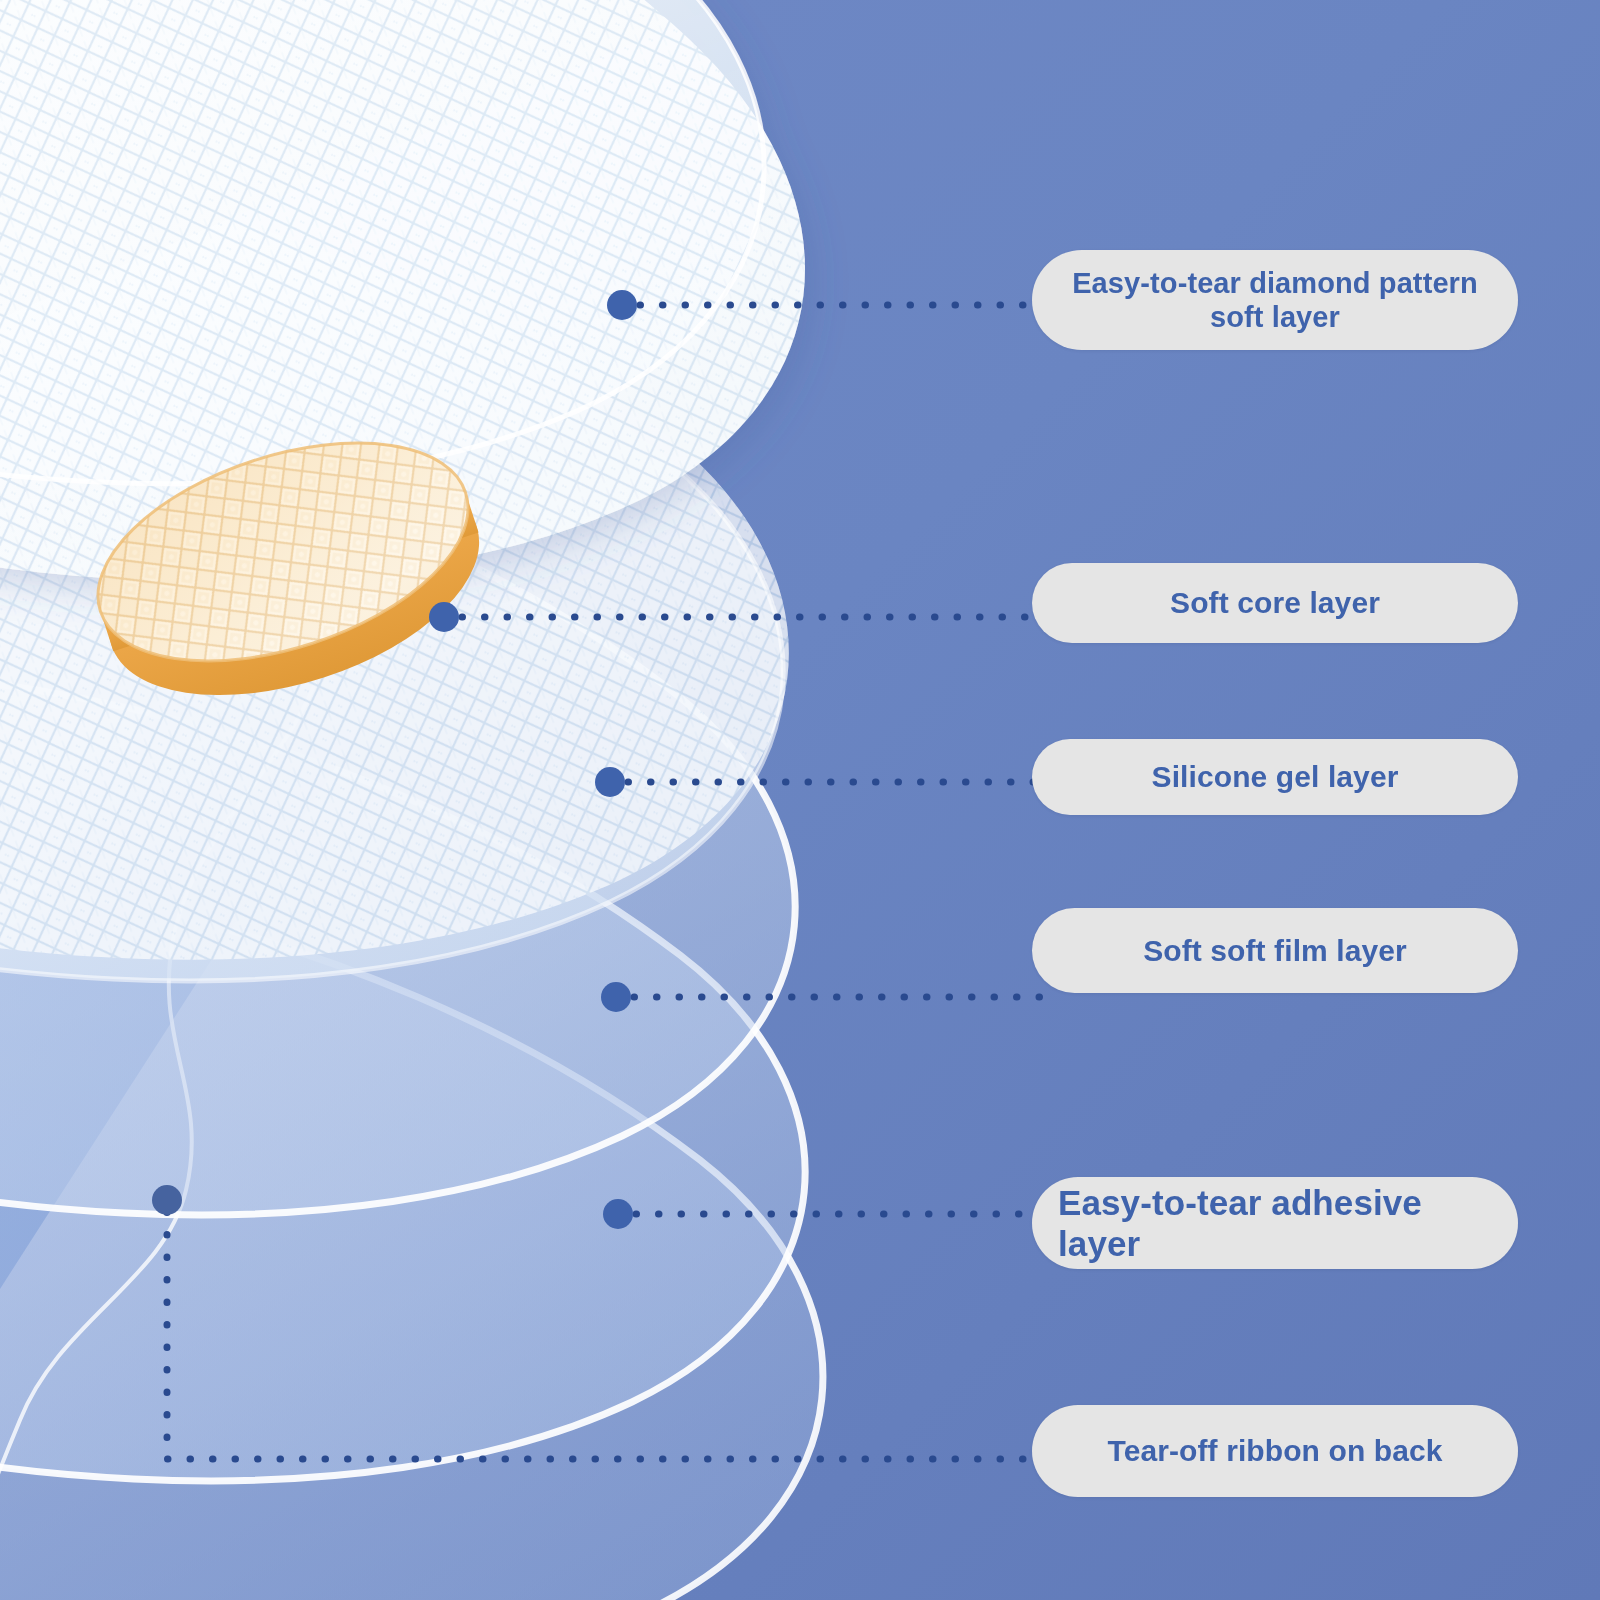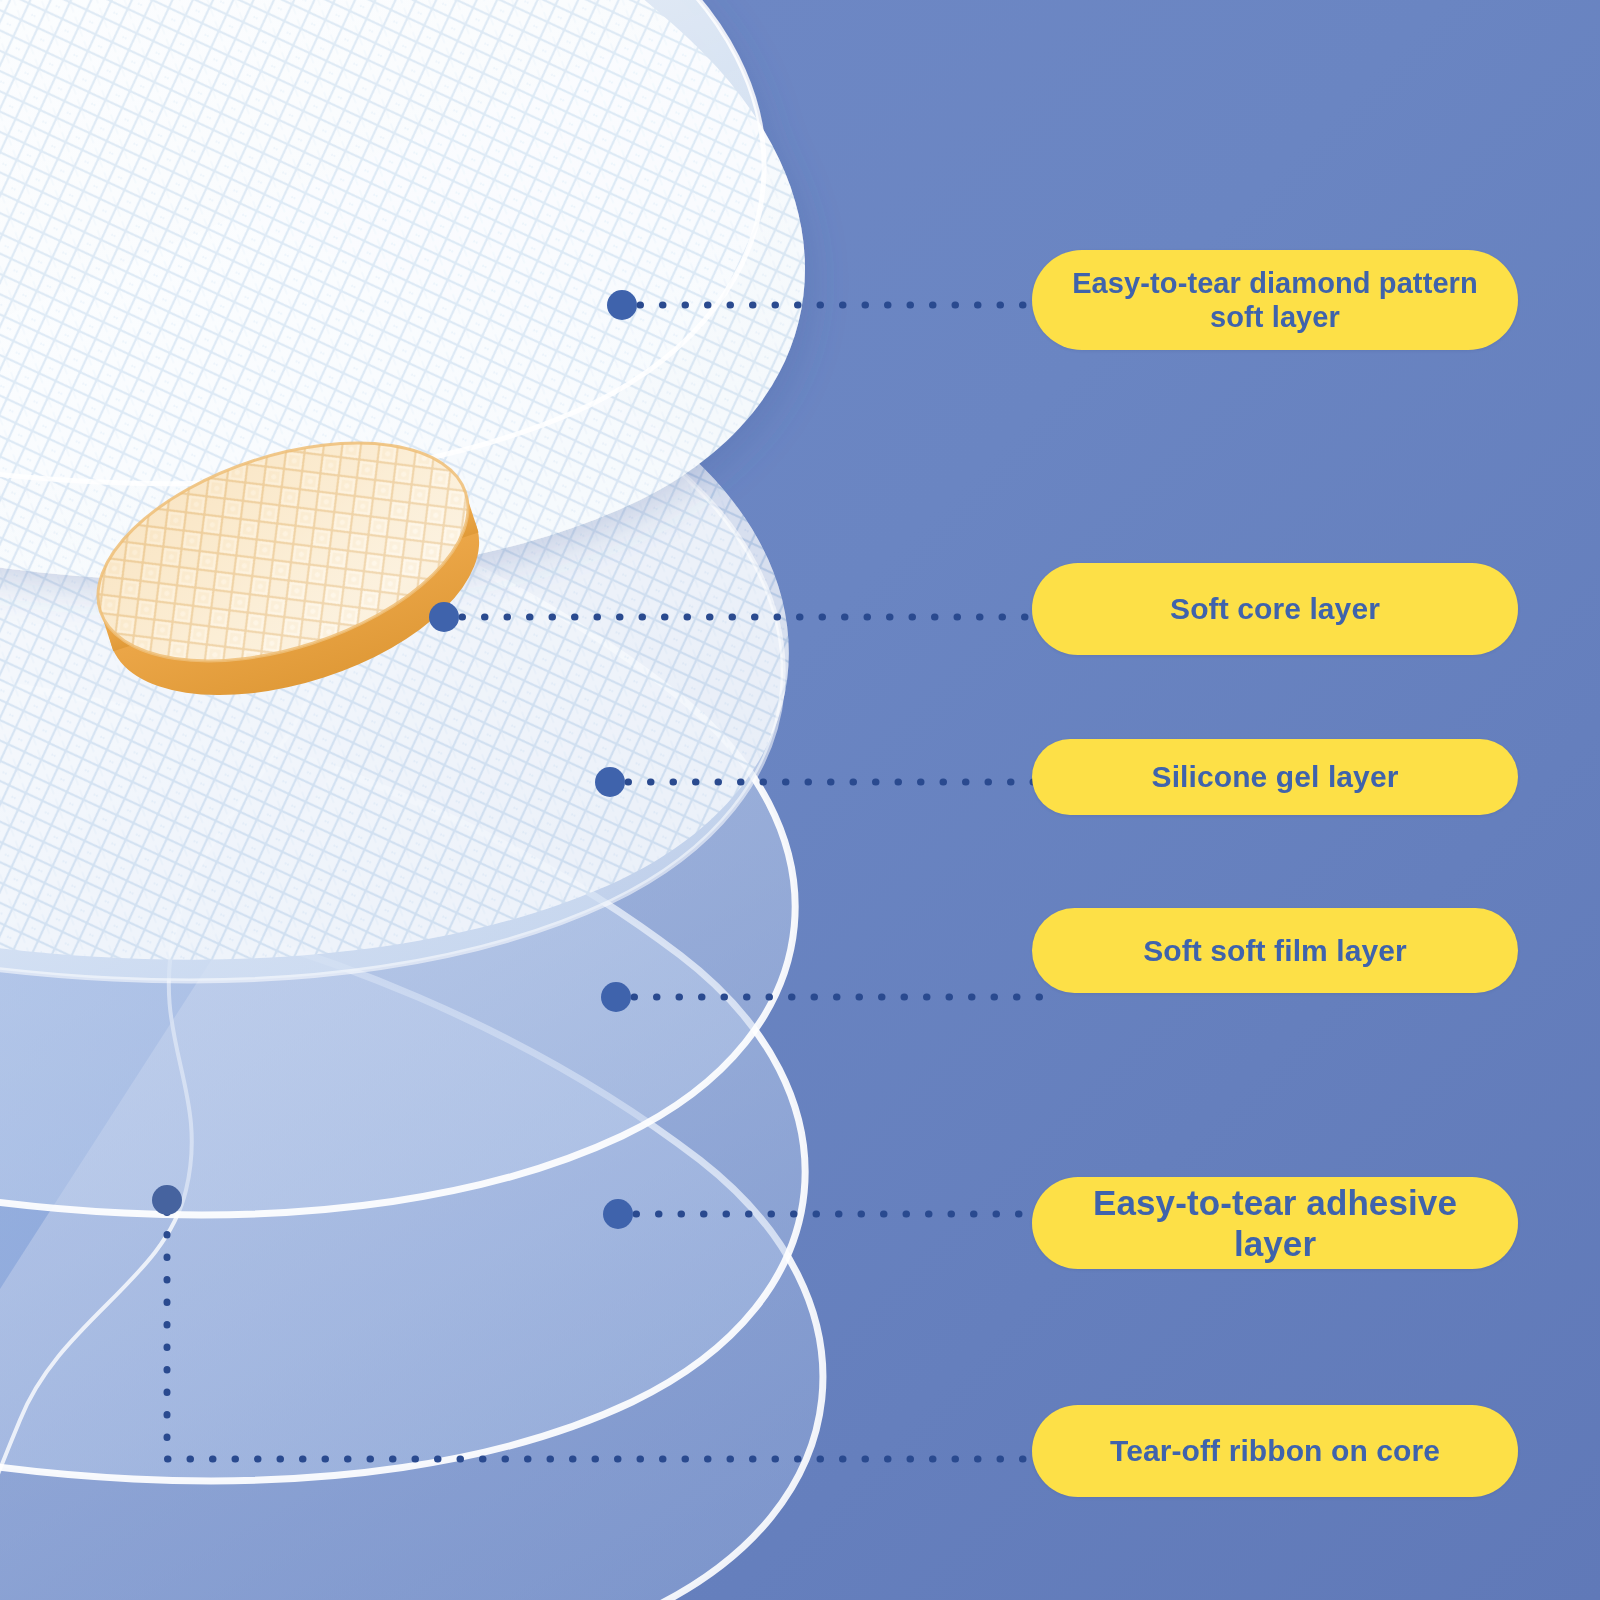--- a/index.html
+++ b/index.html
@@ -19,26 +19,26 @@
     position:absolute;left:0;top:0;
     width:1600px;height:1600px;
   }
   .callouts{
     position:absolute;left:0;top:0;
     width:1600px;height:1600px;
     pointer-events:none;
   }
   .pill{
     position:absolute;
-    background:#fde047;
+    background:#e5e5e5;
     border-radius:999px;
     display:flex;
     align-items:center;
     justify-content:center;
-    text-align:center;
+    text-align:left;
     color:#3f63ac;
     font-weight:bold;
     letter-spacing:.1px;
     line-height:1.18;
     padding:12px 26px;
     box-sizing:border-box;
     pointer-events:auto;
     box-shadow:0 1px 3px rgba(40,60,110,.12);
   }
   .pill span{display:block;}
@@ -276,34 +276,34 @@
   </svg>
 
   <div class="callouts">
 
     <div class="pill" style="left: 1032px; top: 250px; width: 486px; height: 100px; font-size: 29px; flex-direction: column; justify-content: center;">
       <span>Easy-to-tear diamond pattern</span>
       <span style="width:100%"></span>
       <span>soft layer</span>
     </div>
 
-    <div class="pill" style="left:1032px;top:563px;width:486px;height:92px;font-size:30px;">
+    <div class="pill" style="left:1032px;top:563px;width:486px;height:80px;font-size:30px;">
       <span>Soft core layer</span>
     </div>
 
     <div class="pill" style="left:1032px;top:739px;width:486px;height:76px;font-size:30px;">
       <span>Silicone gel layer</span>
     </div>
 
     <div class="pill" style="left:1032px;top:908px;width:486px;height:85px;font-size:30px;">
       <span>Soft soft film layer</span>
     </div>
 
     <div class="pill" style="left:1032px;top:1177px;width:486px;height:92px;font-size:35px;">
       <span>Easy-to-tear adhesive layer</span>
     </div>
 
     <div class="pill" style="left:1032px;top:1405px;width:486px;height:92px;font-size:30px;">
-      <span>Tear-off ribbon on core</span>
+      <span>Tear-off ribbon on back</span>
     </div>
 
   </div>
 </div>
 
 </body></html>

